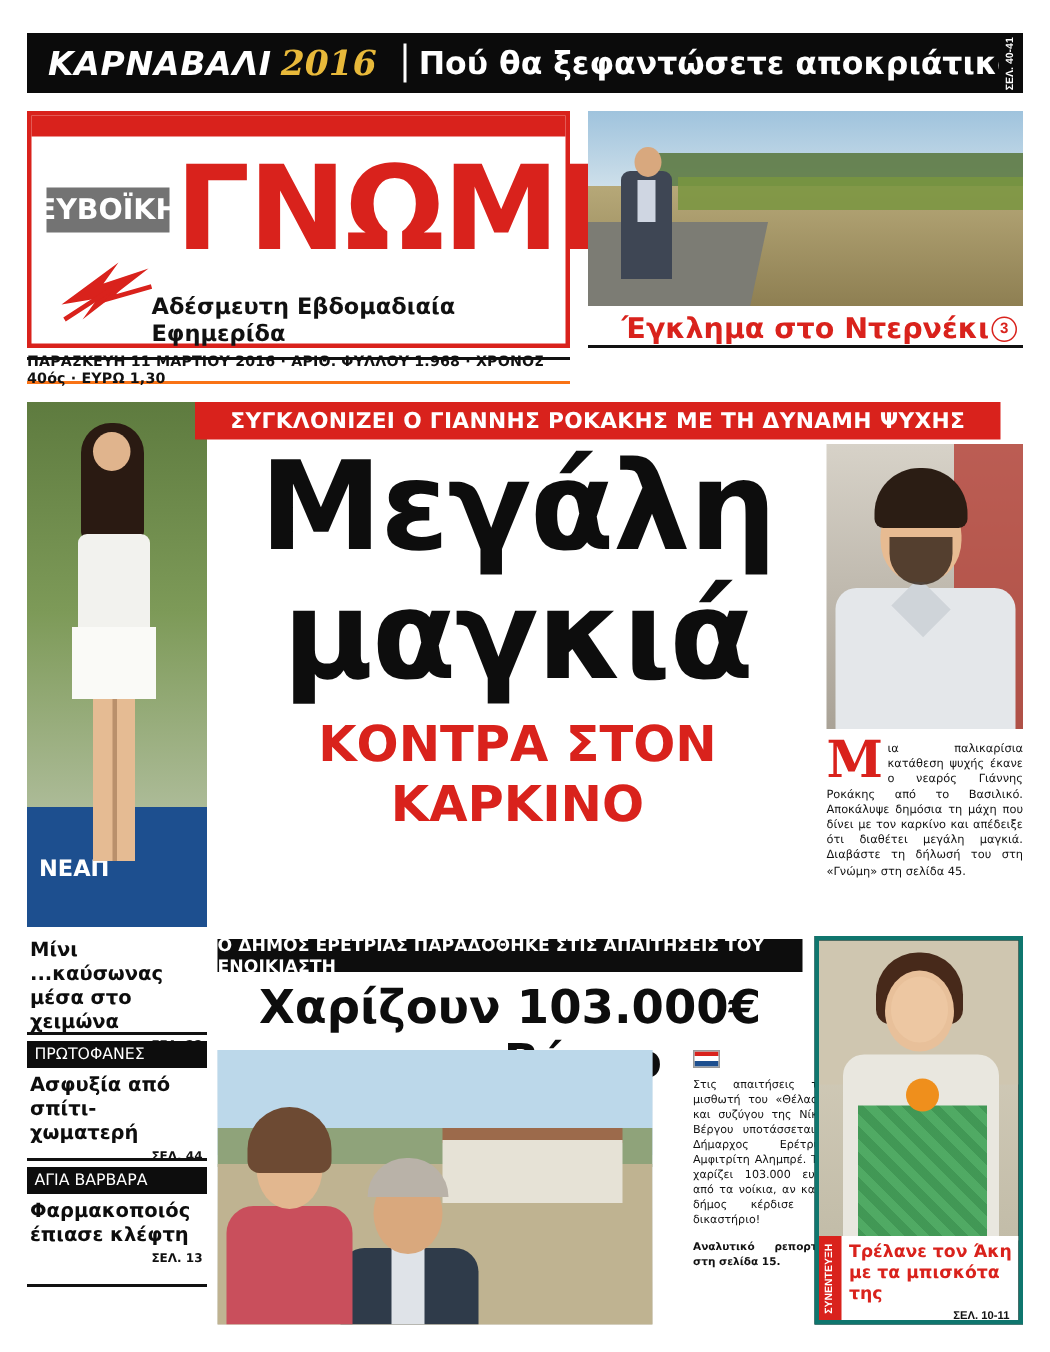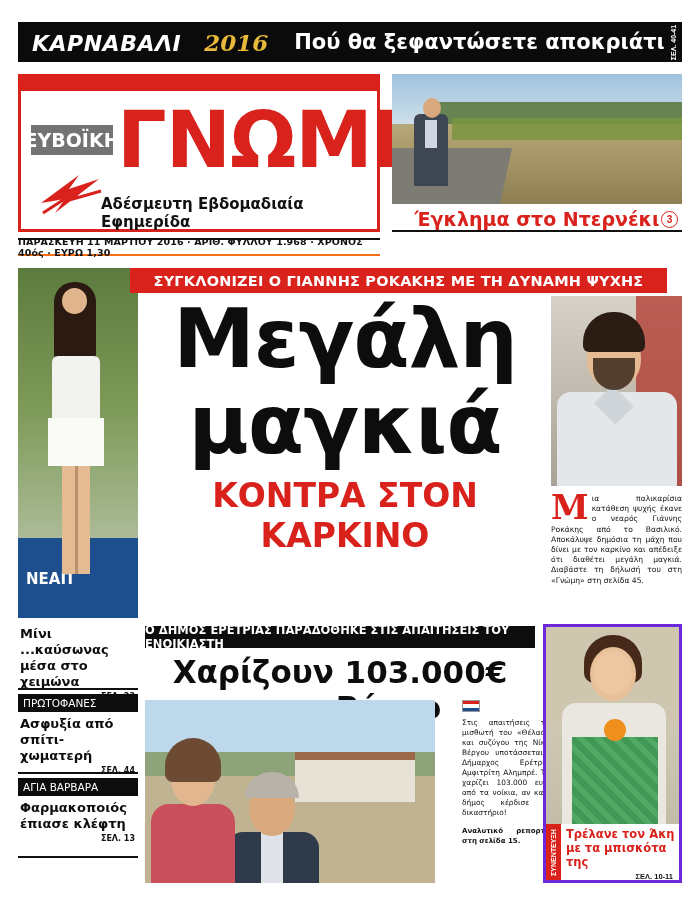--- a/index.html
+++ b/index.html
@@ -16,21 +16,21 @@
   }
 
   
   .carnival-strip {
     position: absolute; left: 18px; top: 22px;
     width: 664px; height: 40px;
     background: #0b0b0b;
     display: flex; align-items: center;
   }
   .carn-label {
-    display: flex; align-items: baseline; gap: 23px;
+    display: flex; align-items: baseline; gap: 6px;
     padding-left: 14px; padding-right: 10px;
   }
   .carn-word {
     color: #ffffff; font-weight: bold; font-style: italic;
     font-size: 22px; letter-spacing: 0.5px;
     font-family: "DejaVu Sans", sans-serif;
   }
   .carn-year {
     color: #e8b93a; font-weight: bold; font-style: italic;
     font-size: 23px;
@@ -354,21 +354,21 @@
     border: 1px solid #999;
   }
   .bc-note {
     margin-top: 8px; font-size: 7px; font-weight: bold;
   }
 
   
   .food-card {
     position: absolute; left: 543px; top: 624px;
     width: 139px; height: 259px;
-    border: 3px solid #6d28d9;
+    border: 3px solid #0f766e;
     overflow: hidden; background: #000000;
   }
   .fc-photo {
     position: absolute; left: 0; top: 0; width: 100%; height: 200px;
     background: linear-gradient(#d9d2c0, #c2bca8);
     overflow: hidden;
   }
   .fc-wall { position:absolute; left:0; top:0; width:100%; height:96px; background:#cfc6b0; }
   .fc-head { position:absolute; left:44px; top:20px; width:46px; height:54px; background:#e8c09a; border-radius:50%; }
   .fc-hair { position:absolute; left:38px; top:8px; width:58px; height:48px; background:#47291a; border-radius:28px 28px 10px 10px; }

